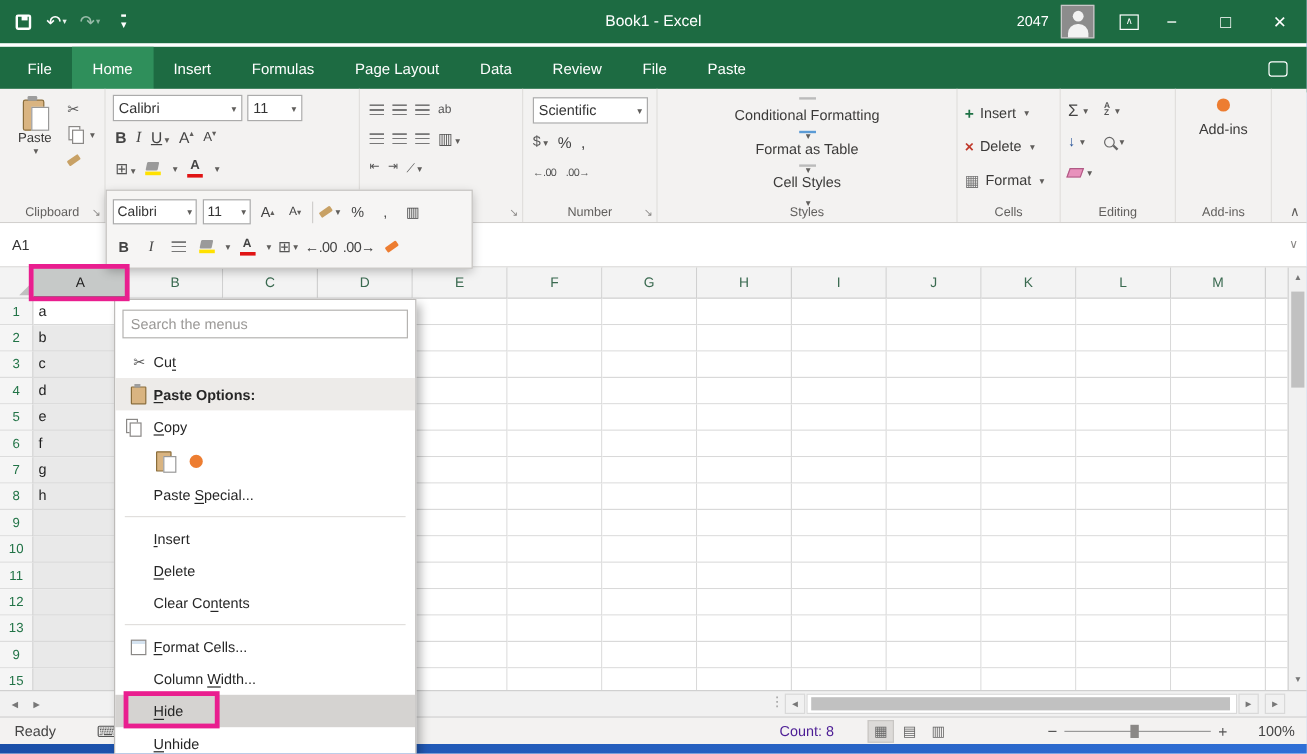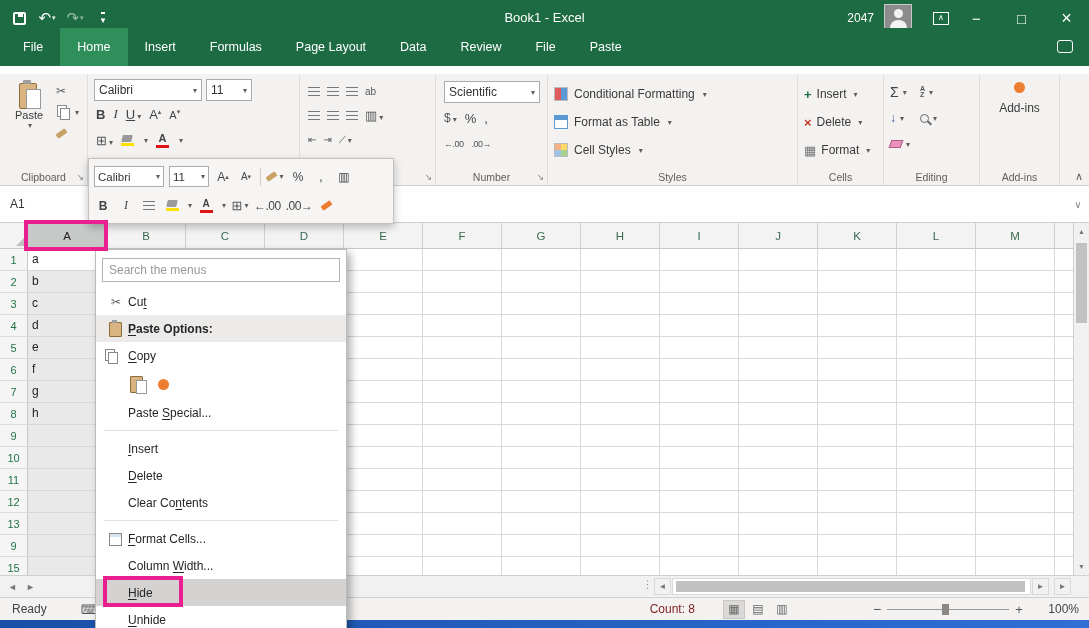--- a/index.html
+++ b/index.html
@@ -21,21 +21,21 @@
   .title-right{position:absolute;right:0;top:0;height:36px;display:flex;align-items:center;}
   .acct{font-size:12px;margin-right:10px;}
   .avatar{width:28px;height:28px;background:#8c8c8c;border:1px solid #c8c8c8;position:relative;margin-right:16px;overflow:hidden;}
   .avatar::before{content:"";position:absolute;left:9px;top:4px;width:9px;height:9px;border-radius:50%;background:#f2f2f2;}
   .avatar::after{content:"";position:absolute;left:5px;top:15px;width:17px;height:12px;border-radius:8px 8px 0 0;background:#f2f2f2;}
   .rdo-icon{width:16px;height:13px;border:1.5px solid #fff;display:inline-flex;align-items:center;justify-content:center;font-size:8px;line-height:1;}
   .wbtn{width:45px;height:36px;display:inline-flex;align-items:center;justify-content:center;font-size:15px;color:#fff;}
   .wbtn.close{font-size:18px;}
 
   
-  .tabrow{position:absolute;left:0;top:28px;right:0;height:38px;background:var(--titlebar-green);display:flex;align-items:stretch;color:#fff;}
+  .tabrow{position:absolute;left:0;top:39px;right:0;height:38px;background:var(--titlebar-green);display:flex;align-items:stretch;color:#fff;}
   .tabs{display:flex;align-items:stretch;padding-left:6px;}
   .rtab{display:flex;align-items:center;padding:0 17px;font-size:12.5px;white-space:nowrap;}
   .rtab.sel{background:var(--selected-tab-green);}
   .tellme{display:flex;align-items:center;margin-left:34px;font-size:12.5px;}
   .bulb{width:11px;height:11px;border:1.5px solid #fff;border-radius:50%;position:relative;margin-right:9px;}
   .bulb::after{content:"";position:absolute;left:2.5px;bottom:-4px;width:3px;height:3px;background:#fff;}
   .comment-ic{position:absolute;right:16px;top:12px;width:16px;height:13px;border:1.5px solid #fff;border-radius:3px;}
 
   
   .ribbon{position:absolute;left:0;top:74px;right:0;height:112px;background:#f3f2f1;border-bottom:1px solid #d2d0ce;display:flex;}
@@ -81,21 +81,21 @@
   .g-align{width:136px;}
   .al-ic{display:inline-block;width:12px;height:9px;background:repeating-linear-gradient(to bottom,#777 0 1.2px,transparent 1.2px 4px);}
   .g-align .iconrow{height:24px;gap:7px;}
   .ab{font-size:10px;color:#555;}
 
   .g-number{width:112px;}
   .num-combo{width:96px;}
   .dec{font-size:9px;color:#555;letter-spacing:-.5px;}
 
   .g-styles{width:250px;display:flex;flex-direction:column;justify-content:flex-start;gap:2px;padding-top:7px;}
-  .style-row{display:flex;align-items:center;height:26px;gap:6px;font-size:12px;color:#3b3a39;}
+  .style-row{display:flex;align-items:center;height:26px;gap:6px;font-size:12px;color:#3b3a39;flex-direction:column;}
   .ic-cf{width:14px;height:14px;background:linear-gradient(90deg,#e05c5c 0 50%,#5b9bd5 50% 100%);border:1px solid #bbb;}
   .ic-fat{width:14px;height:14px;border:1px solid #5b9bd5;background:linear-gradient(#5b9bd5 0 4px,#fff 4px);}
   .ic-cs{width:14px;height:14px;background:conic-gradient(#ffd966 0 25%,#a9d18e 0 50%,#9dc3e6 0 75%,#f4b183 0);border:1px solid #bbb;}
 
   .g-cells{width:86px;display:flex;flex-direction:column;gap:2px;padding-top:7px;}
   .cells-row{display:flex;align-items:center;height:26px;gap:5px;font-size:12px;color:#3b3a39;}
   .ic-plus{color:#1e7145;font-weight:bold;font-size:13px;}
   .ic-x{color:#c0392b;font-weight:bold;font-size:13px;}
   .ic-fmt{font-size:13px;color:#777;}
 
@@ -152,21 +152,21 @@
   .hs-right{left:1032px;}
   .hs-extra{left:1054px;}
   .hs-track{position:absolute;left:672px;top:2px;width:359px;height:17px;background:#fff;border:1px solid #d9d9d9;}
   .hs-thumb{position:absolute;left:3px;top:2px;right:5px;height:11px;background:#c1c1c1;}
 
   
   .statusbar{position:absolute;left:0;top:597px;right:0;height:23px;background:#f3f2f1;border-top:1px solid #d0d0d0;display:flex;align-items:center;}
   .st-ready{margin-left:12px;font-size:12px;color:#444;}
   .st-ic{margin-left:34px;font-size:13px;color:#555;}
   .st-right{position:absolute;right:10px;display:flex;align-items:center;}
-  .st-count{font-size:12px;color:#7f1d1d;margin-right:28px;}
+  .st-count{font-size:12px;color:#4c1d95;margin-right:28px;}
   .view-btn{width:22px;height:19px;display:inline-flex;align-items:center;justify-content:center;font-size:12px;color:#666;margin-right:2px;}
   .view-btn.pressed{background:#dcdad8;border:1px solid #c8c6c4;}
   .zoom-out{margin-left:74px;font-size:14px;color:#555;width:16px;text-align:center;}
   .zoom-track{position:relative;width:122px;height:17px;margin:0 2px;}
   .zoom-track::before{content:"";position:absolute;left:0;right:0;top:8px;height:1px;background:#999;}
   .zoom-thumb{position:absolute;left:55px;top:3px;width:7px;height:11px;background:#8a8886;}
   .zoom-in{font-size:13px;color:#555;width:16px;text-align:center;}
   .zoom-label{font-size:12px;color:#444;margin-left:14px;width:38px;text-align:right;}
 
   

